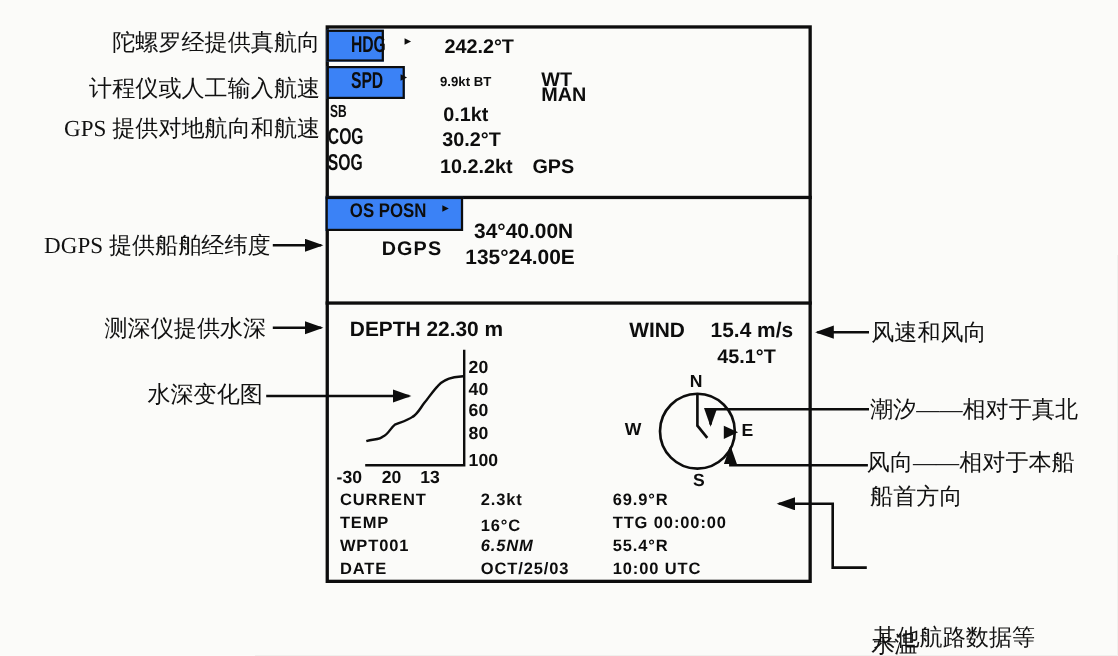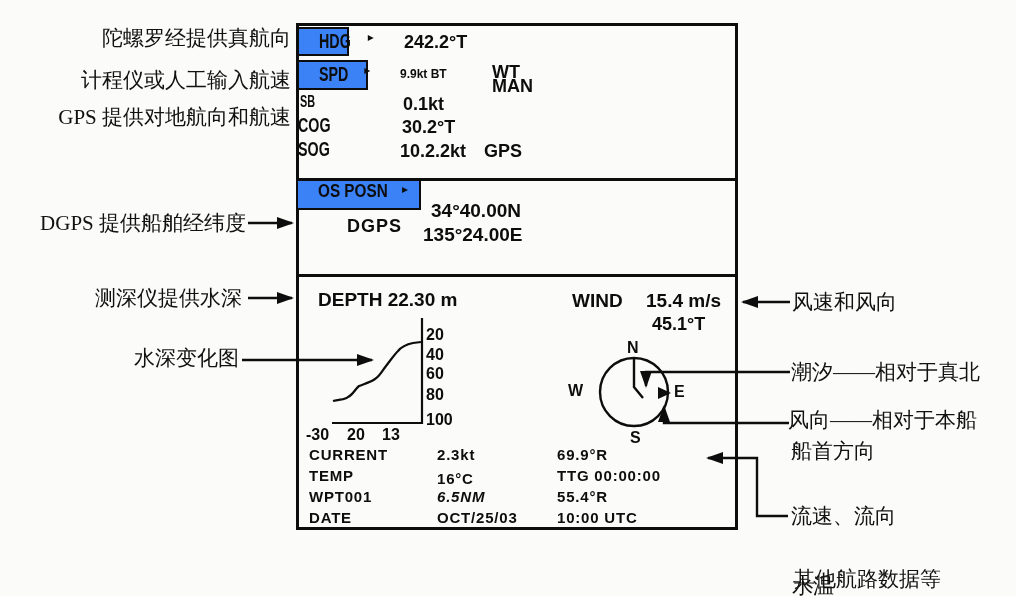--- a/index.html
+++ b/index.html
@@ -139,17 +139,16 @@
   <div class="cn cn-left" style="right:725px;top:68px;">计程仪或人工输入航速</div>
   <div class="cn cn-left" style="right:725px;top:105px;">GPS 提供对地航向和航速</div>
   <div class="cn cn-left" style="right:770px;top:211px;">DGPS 提供船舶经纬度</div>
   <div class="cn cn-left" style="right:774px;top:286px;">测深仪提供水深</div>
   <div class="cn cn-left" style="right:777px;top:346px;">水深变化图</div>
 
   <div class="cn" style="left:792px;top:290px;">风速和风向</div>
   <div class="cn" style="left:791px;top:360px;">潮汐——相对于真北</div>
   <div class="cn" style="left:788px;top:408px;">风向——相对于本船</div>
   <div class="cn" style="left:791px;top:439px;">船首方向</div>
-  <div class="cn" style="left:791px;top:504px;">流速、流向</div>
   <div class="cn" style="left:792px;top:539px;margin-top:35px;">水温</div>
   <div class="cn" style="left:794px;top:567px;">其他航路数据等</div>
 
 </div>
 
 </body></html>

